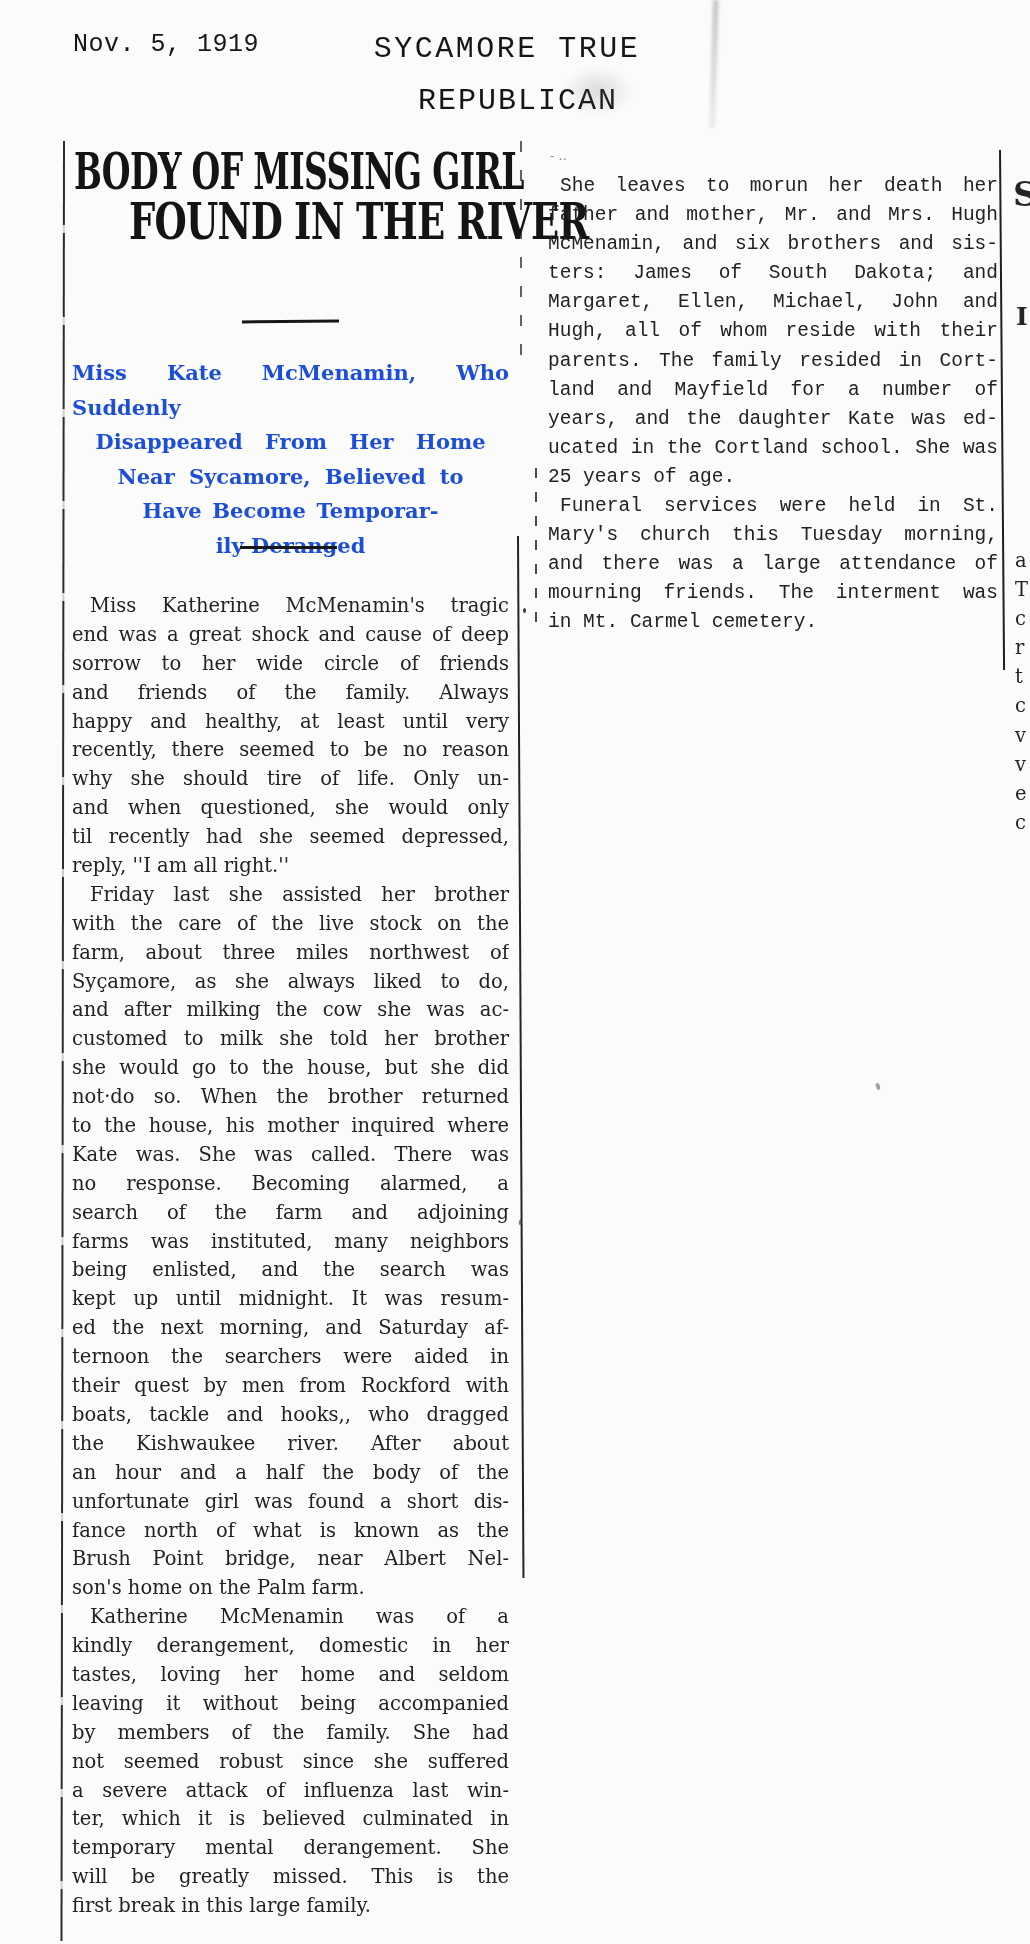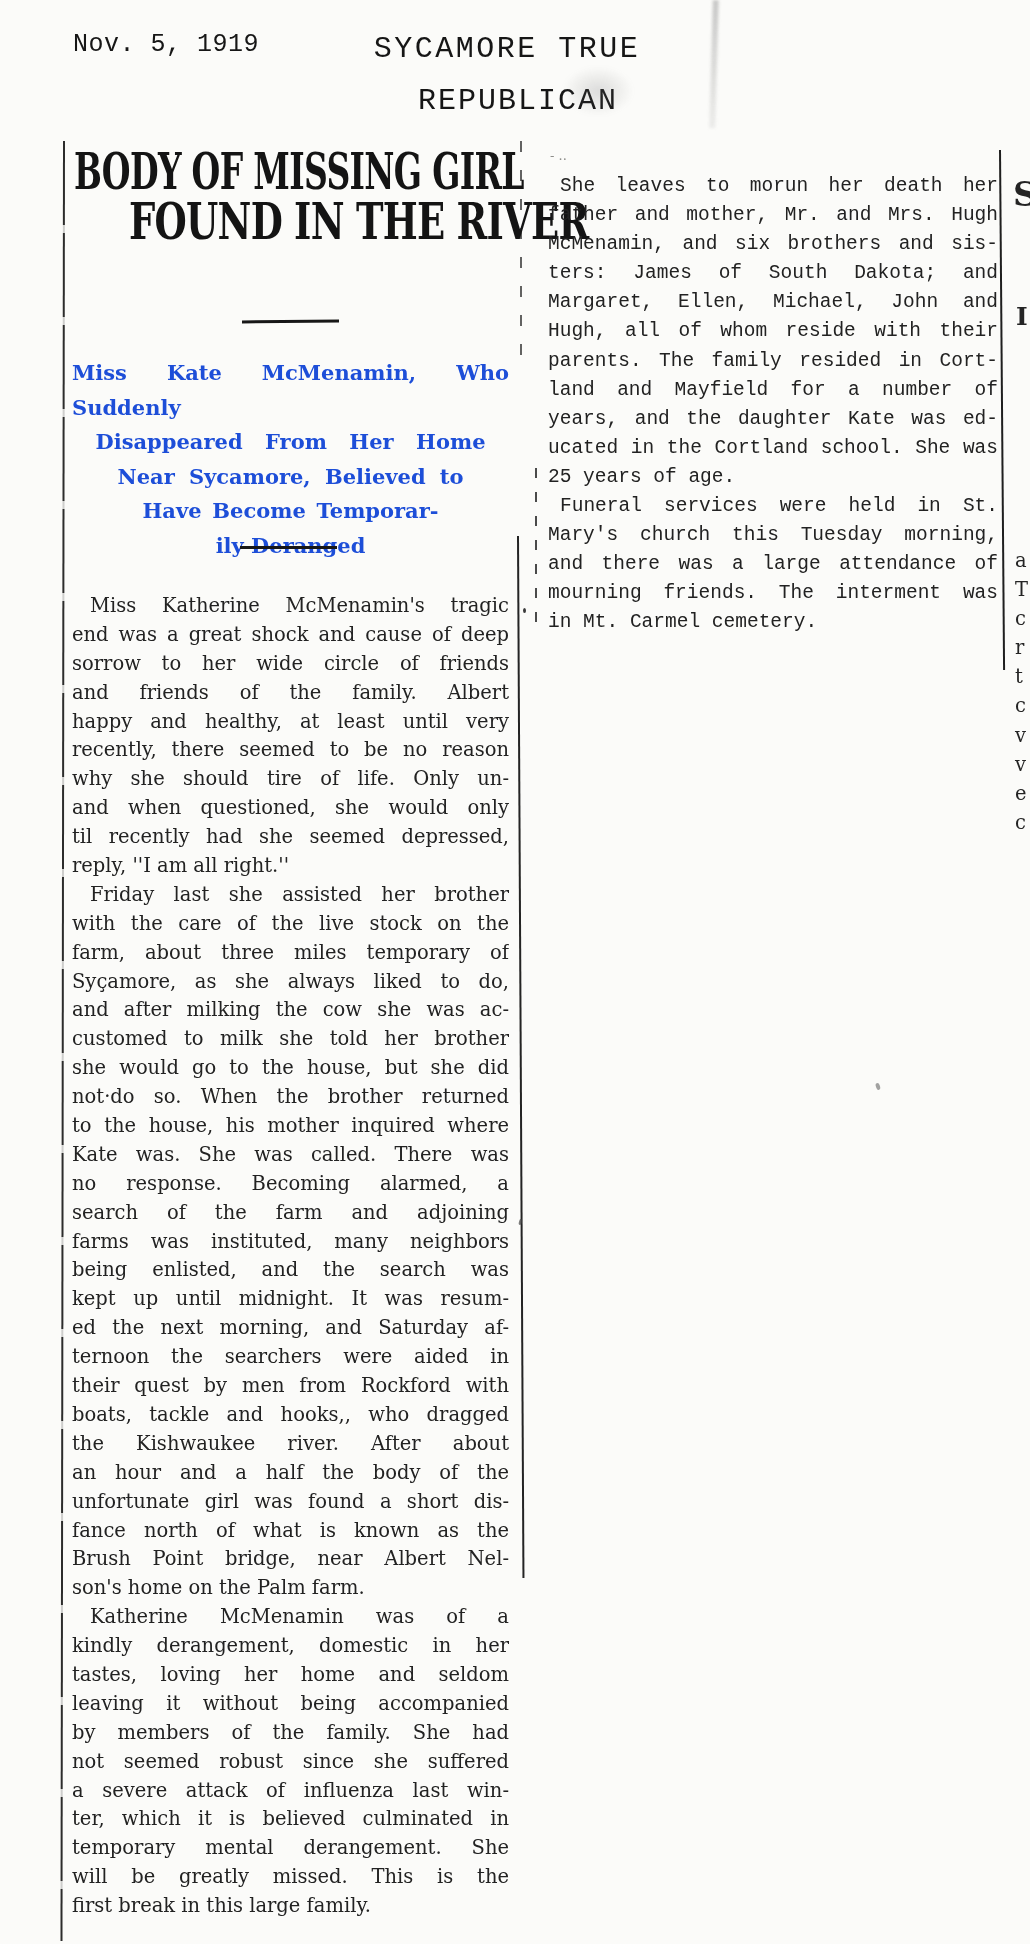--- a/index.html
+++ b/index.html
@@ -111,30 +111,30 @@
         <div class="sh-line" style="width: 390px;">Disappeared From Her Home</div>
         <div class="sh-line" style="width: 346px;">Near Sycamore, Believed to</div>
         <div class="sh-line" style="width: 296px;">Have Become Temporar-</div>
         <div class="sh-line center">ily Deranged</div>
       </div>
     <div class="divider div2"></div>
     <div class="lbody" id="leftbody">
         <div class="bl first">Miss Katherine McMenamin's tragic</div>
         <div class="bl">end was a great shock and cause of deep</div>
         <div class="bl">sorrow to her wide circle of friends</div>
-        <div class="bl">and friends of the family. Albert</div>
+        <div class="bl">and friends of the family. Always</div>
         <div class="bl">happy and healthy, at least until very</div>
         <div class="bl">recently, there seemed to be no reason</div>
         <div class="bl">why she should tire of life. Only un-</div>
         <div class="bl">and when questioned, she would only</div>
         <div class="bl">til recently had she seemed depressed,</div>
         <div class="bl end">reply, ''I am all right.''</div>
         <div class="bl first">Friday last she assisted her brother</div>
         <div class="bl">with the care of the live stock on the</div>
-        <div class="bl">farm, about three miles temporary of</div>
+        <div class="bl">farm, about three miles northwest of</div>
         <div class="bl">Syçamore, as she always liked to do,</div>
         <div class="bl">and after milking the cow she was ac-</div>
         <div class="bl">customed to milk she told her brother</div>
         <div class="bl">she would go to the house, but she did</div>
         <div class="bl">not·do so. When the brother returned</div>
         <div class="bl">to the house, his mother inquired where</div>
         <div class="bl">Kate was. She was called. There was</div>
         <div class="bl">no response. Becoming alarmed, a</div>
         <div class="bl">search of the farm and adjoining</div>
         <div class="bl">farms was instituted, many neighbors</div>

